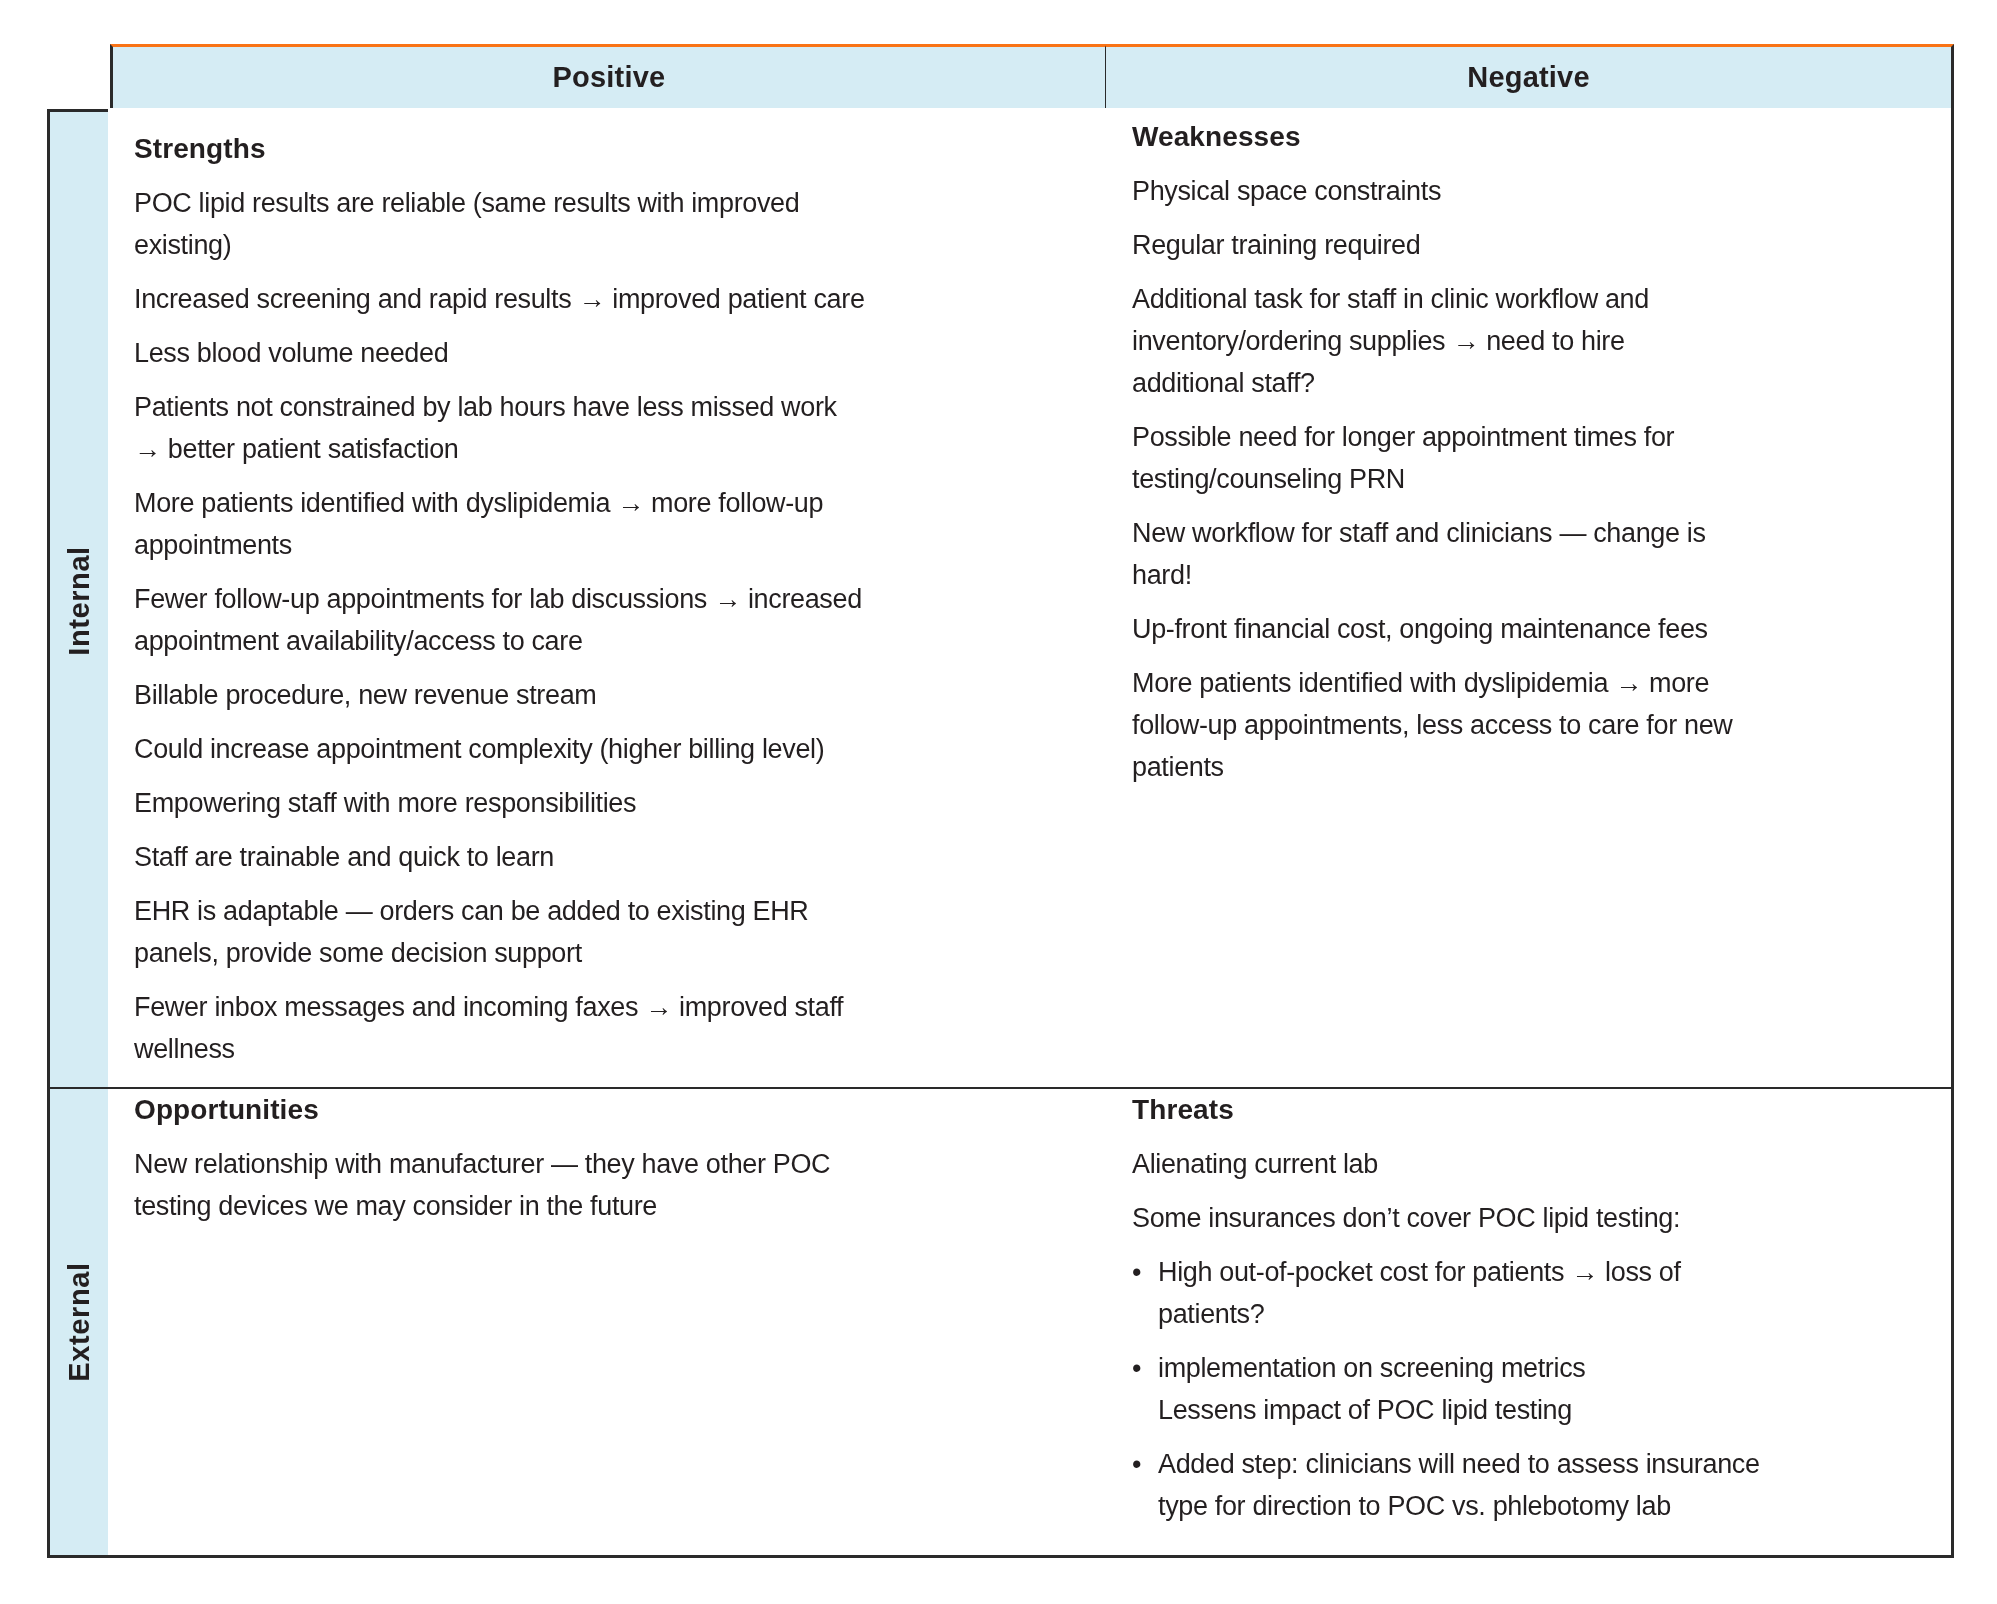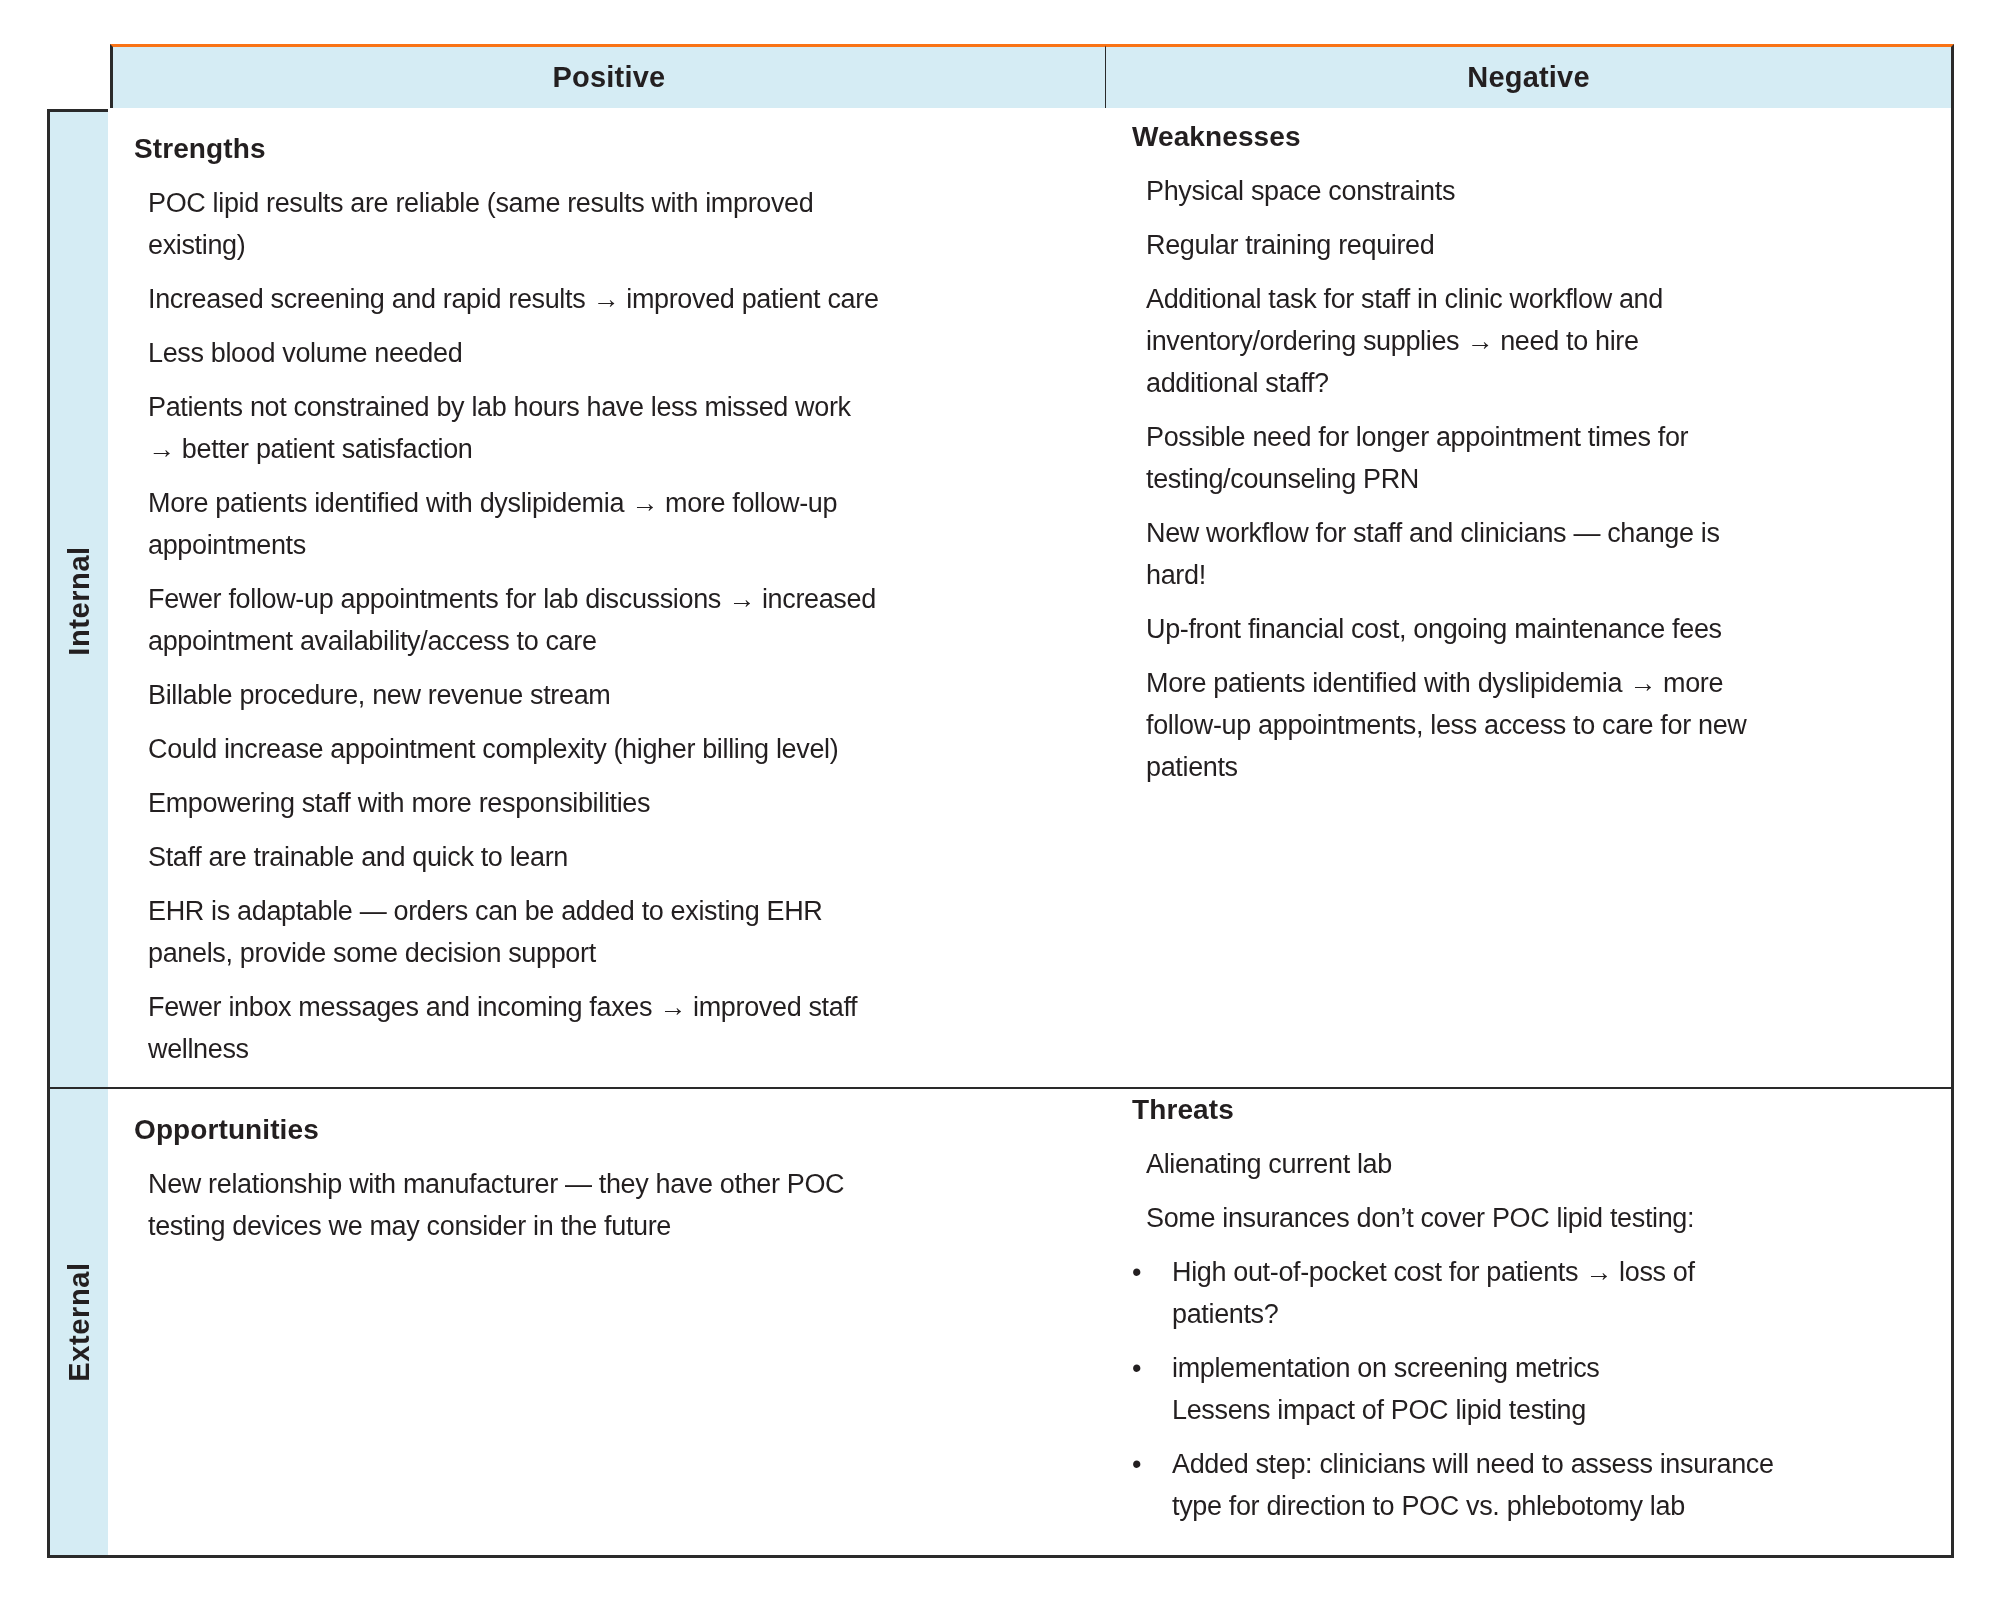--- a/index.html
+++ b/index.html
@@ -97,21 +97,20 @@
     width: 848px; height: 981px;
     border-right: 3px solid #2a2a2a;
     padding-top: 8px;
   }
   .cell-o {
     left: 108px; top: 1087px;
     width: 1000px; height: 471px;
     border-top: 2px solid #2a2a2a;
     border-right: 2px solid #2a2a2a;
     border-bottom: 3px solid #2a2a2a;
-    padding-top: 20px;
   }
   .cell-t {
     left: 1106px; top: 1087px;
     width: 848px; height: 471px;
     border-top: 2px solid #2a2a2a;
     border-right: 3px solid #2a2a2a;
     border-bottom: 3px solid #2a2a2a;
   }
   .qtitle {
     font-weight: bold;
@@ -122,21 +121,20 @@
   }
   .item {
     font-size: 27px;
     line-height: 42px;
     margin-bottom: 12px;
     letter-spacing: -0.35px;
     white-space: nowrap;
   }
   .item .ln {
     display: block;
-    margin-left: 14px;
   }
   .bullet-item {
     position: relative;
     padding-left: 26px;
   }
   .bullet-item .dot {
     position: absolute;
     left: 0;
     top: 0;
   }

